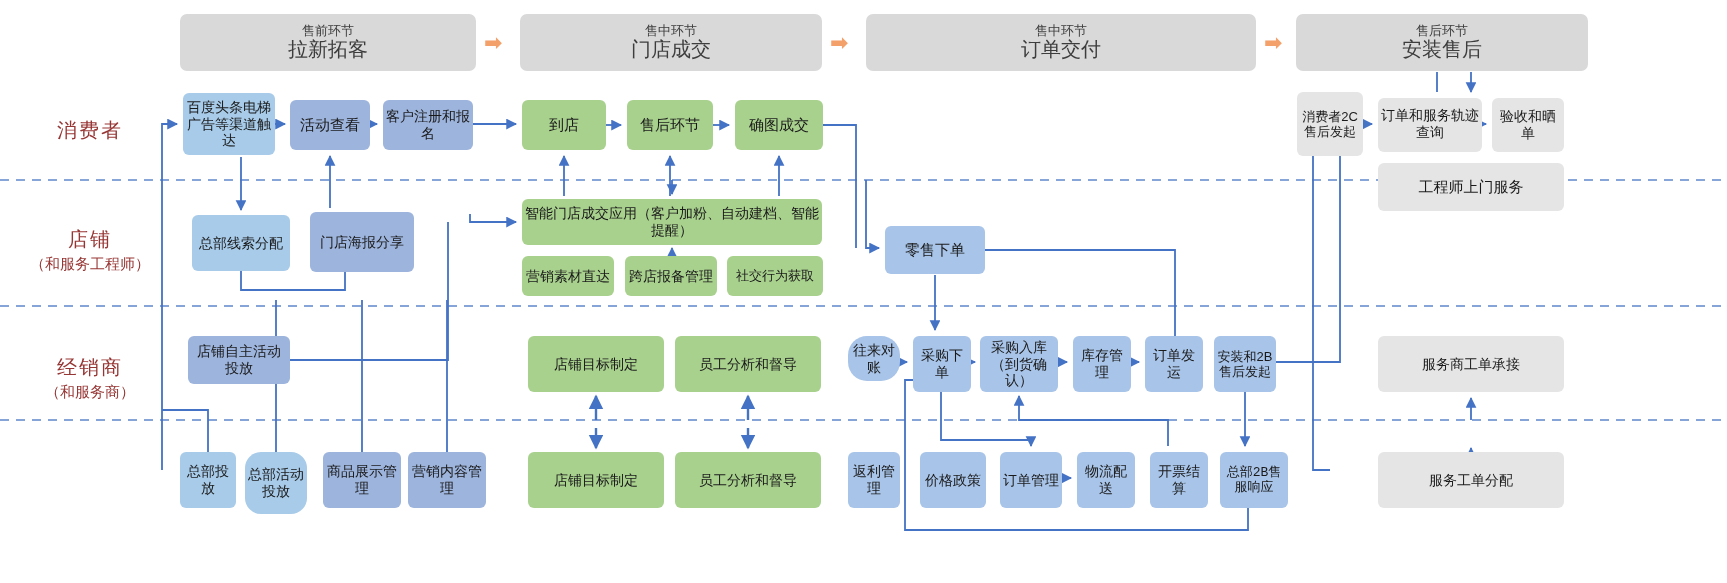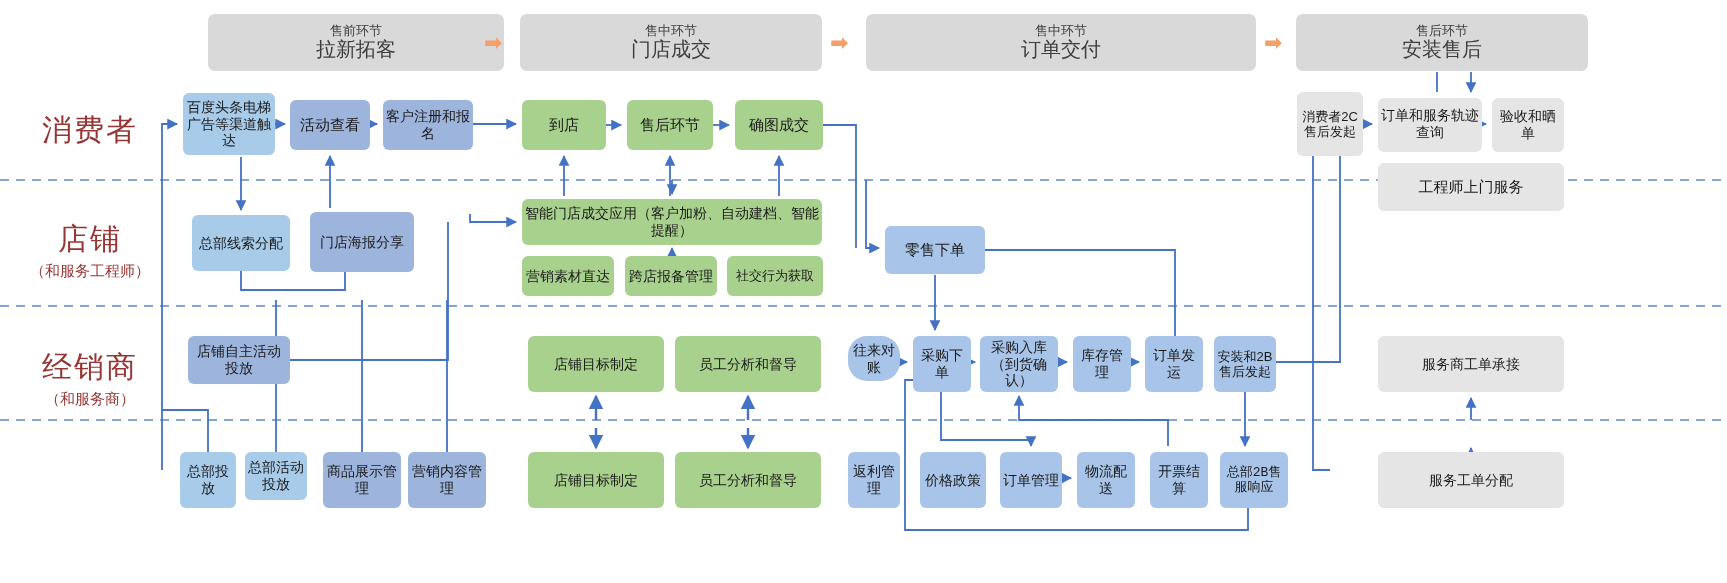--- a/index.html
+++ b/index.html
@@ -12,21 +12,21 @@
          display:flex;flex-direction:column;align-items:center;justify-content:center;
          color:#3d3d3d;line-height:1.18;}
   .phase .p-small{font-size:13px;}
   .phase .p-big{font-size:20px;}
 
   .arrowsep{position:absolute;display:flex;align-items:center;color:#f4a06a;font-size:22px;
             letter-spacing:-2px;font-weight:bold;}
 
   .lane-label{position:absolute;display:flex;flex-direction:column;align-items:center;
               justify-content:center;color:#963634;}
-  .lane-label .l-main{font-size:30px;letter-spacing:2px;}
+  .lane-label .l-main{font-size:20px;letter-spacing:2px;}
   .lane-label .l-sub{font-size:15px;margin-top:2px;}
 
   .node{position:absolute;border-radius:6px;display:flex;align-items:center;
         justify-content:center;text-align:center;color:#1a1a1a;font-size:15px;
         line-height:1.18;padding:2px 3px;box-sizing:border-box;}
   .n-lightblue{background:#a7cbe9;}
   .n-blue{background:#9db4dd;}
   .n-blue2{background:#a8c4e8;}
   .n-green{background:#a9d18e;}
   .n-yellow{background:#e5e5e5;}
@@ -111,21 +111,21 @@
       <path d="M748,428 L748,448"></path>
     </g>
 
     <g stroke="#4472c4" stroke-width="1.6" stroke-dasharray="9 7" fill="none" opacity="0.85">
       <line x1="0" y1="180" x2="1727" y2="180"></line>
       <line x1="0" y1="306" x2="1727" y2="306"></line>
       <line x1="0" y1="420" x2="1727" y2="420"></line>
     </g>
   </svg>
 
-  <div class="phase" style="left:180px;top:14px;width:296px;height:57px;margin-left:28px;">
+  <div class="phase" style="left:180px;top:14px;width:296px;height:57px;">
     <div class="p-small">售前环节</div>
     <div class="p-big">拉新拓客</div>
   </div>
   <div class="phase" style="left:520px;top:14px;width:302px;height:57px;">
     <div class="p-small">售中环节</div>
     <div class="p-big">门店成交</div>
   </div>
   <div class="phase" style="left:866px;top:14px;width:390px;height:57px;">
     <div class="p-small">售中环节</div>
     <div class="p-big">订单交付</div>
@@ -235,21 +235,21 @@
       </div>
       <div class="node n-blue2 n-xs" style="left: 1214px; top: 336px; width: 62px; height: 56px;">
         <span>安装和2B售后发起</span>
       </div>
       <div class="node n-yellow n-sm" style="left: 1378px; top: 336px; width: 186px; height: 56px;">
         <span>服务商工单承接</span>
       </div>
       <div class="node n-lightblue n-sm" style="left: 180px; top: 452px; width: 56px; height: 56px;">
         <span>总部投放</span>
       </div>
-      <div class="node n-lightblue n-sm" style="left: 245px; top: 452px; width: 62px; height: 48px;">
+      <div class="node n-lightblue n-sm" style="left: 245px; top: 452px; width: 62px; height: 62px; border-radius: 16px;">
         <span>总部活动投放</span>
       </div>
       <div class="node n-blue n-sm" style="left: 323px; top: 452px; width: 78px; height: 56px;">
         <span>商品展示管理</span>
       </div>
       <div class="node n-blue n-sm" style="left: 408px; top: 452px; width: 78px; height: 56px;">
         <span>营销内容管理</span>
       </div>
       <div class="node n-green n-sm" style="left: 528px; top: 452px; width: 136px; height: 56px;">
         <span>店铺目标制定</span>

